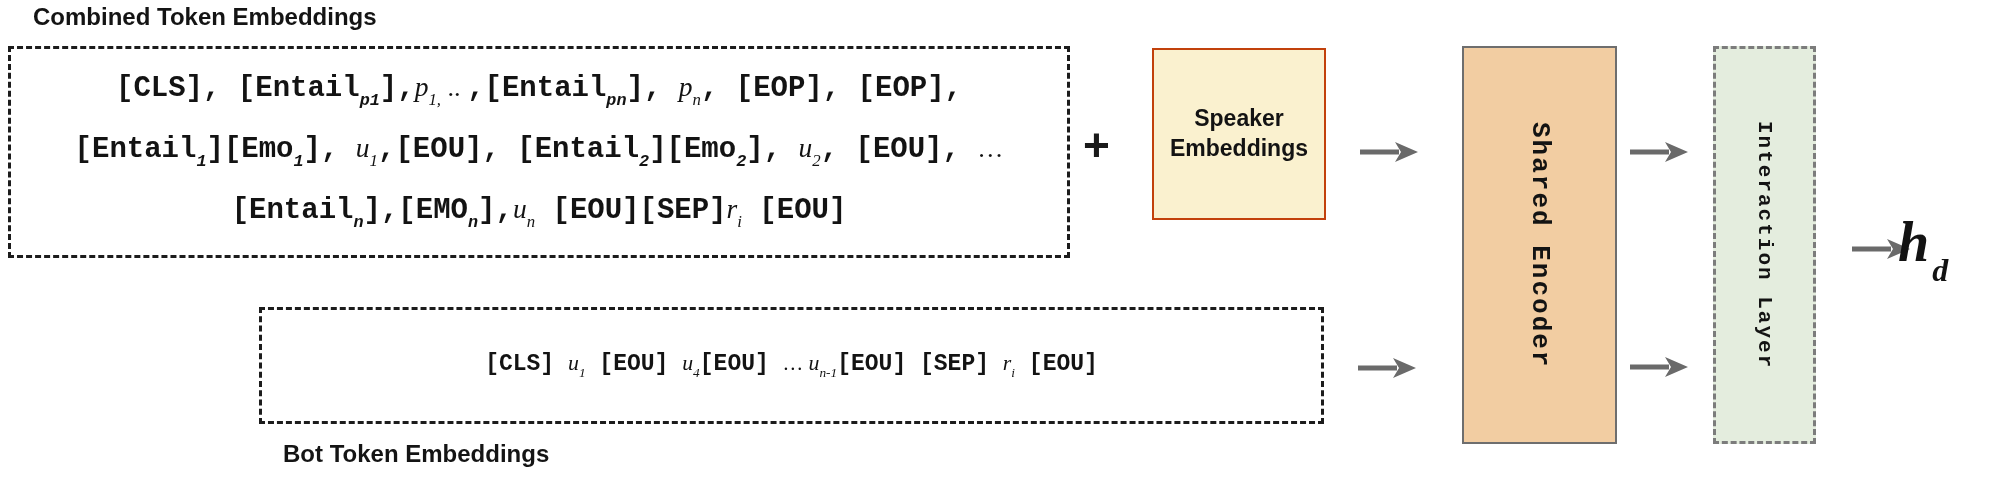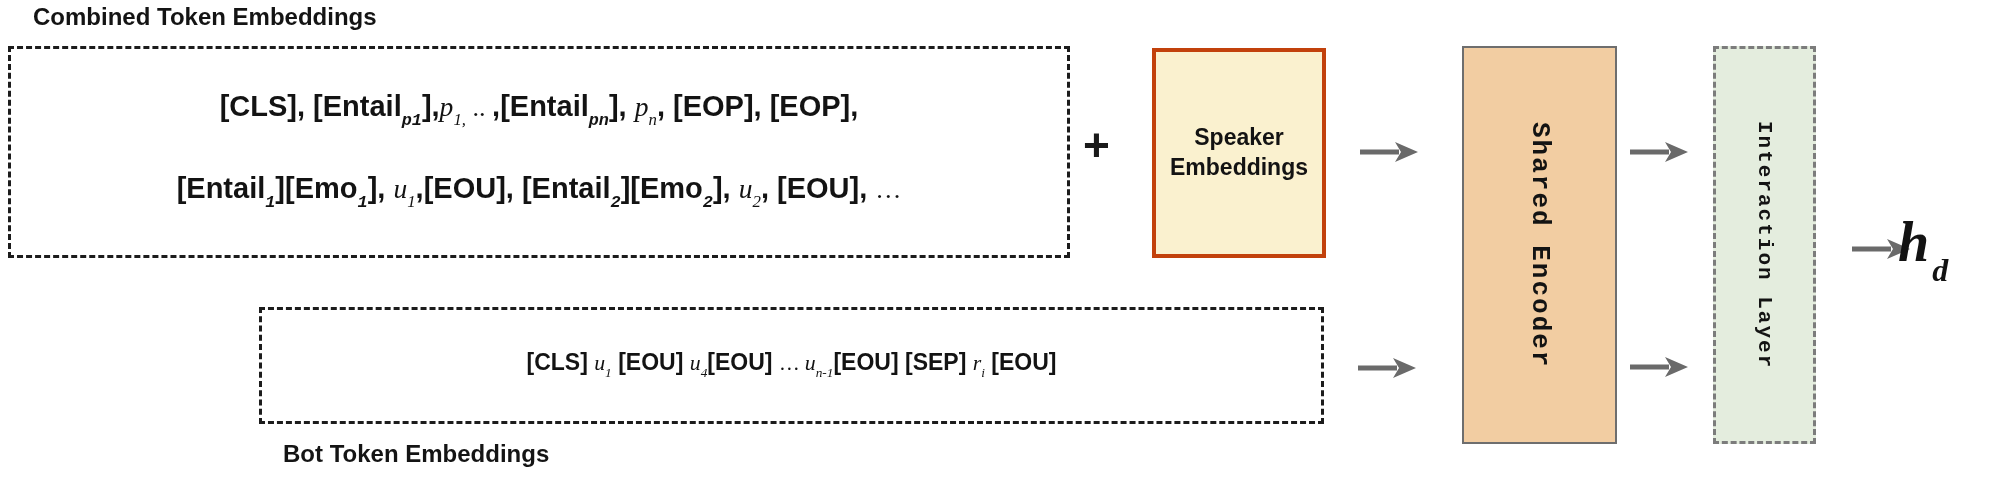--- a/index.html
+++ b/index.html
@@ -31,36 +31,36 @@
   .token-line{
     white-space:nowrap;
     font-size:29px;
     line-height:1;
   }
   .token-line-bottom{
     white-space:nowrap;
     font-size:23px;
     line-height:1;
   }
-  .seg-m{font-family:Liberation Sans, sans-serif;font-weight:700;}
+  .seg-m{font-family:Liberation Mono, monospace;font-weight:700;}
   .seg-ms{font-family:"Liberation Mono", monospace;font-weight:700;font-size:0.58em;vertical-align:-0.55em;font-style:italic;}
   .seg-v{font-family:"Liberation Serif", serif;font-style:italic;font-size:0.95em;}
   .seg-vs{font-family:"Liberation Serif", serif;font-style:italic;font-size:0.58em;vertical-align:-0.55em;}
   .seg-d{font-family:"Liberation Serif", serif;font-size:0.9em;}
   .solid-box{
     position:absolute;
     box-sizing:border-box;
     display:flex;
     align-items:center;
     justify-content:center;
     text-align:center;
   }
   #speaker-box{
-    left:1152px;top:48px;width:174px;height:210px;
-    border:4px solid #c2410c;
+    left:1152px;top:48px;width:174px;height:172px;
+    border:2px solid #c2410c;
     font-weight:700;font-size:23px;line-height:1.3;
     padding:0 14px;
   }
   #encoder-box{
     left:1462px;top:46px;width:155px;height:398px;
     border:2px solid #6e6e6e;
     writing-mode:vertical-rl;
     font-family:"Liberation Mono", monospace;
     font-weight:700;font-size:26px;letter-spacing:2px;
     white-space:nowrap;
@@ -100,20 +100,21 @@
 </head>
 <body>
 
 <div id="canvas">
 
   <div class="caption" style="left:33px;top:3px;">Combined Token Embeddings</div>
 
   <div class="dashed-box" style="left:8px;top:46px;width:1062px;height:212px;">
     <div class="token-line"><span class="seg-m">[CLS], [Entail</span><span class="seg-ms">p1</span><span class="seg-m">],</span><span class="seg-v">p</span><span class="seg-vs">1,</span><span class="seg-d"> .. </span><span class="seg-m">,[Entail</span><span class="seg-ms">pn</span><span class="seg-m">], </span><span class="seg-v">p</span><span class="seg-vs">n</span><span class="seg-m">, [EOP], [EOP],</span></div>
     <div class="token-line"><span class="seg-m">[Entail</span><span class="seg-ms">1</span><span class="seg-m">][Emo</span><span class="seg-ms">1</span><span class="seg-m">], </span><span class="seg-v">u</span><span class="seg-vs">1</span><span class="seg-m">,[EOU], [Entail</span><span class="seg-ms">2</span><span class="seg-m">][Emo</span><span class="seg-ms">2</span><span class="seg-m">], </span><span class="seg-v">u</span><span class="seg-vs">2</span><span class="seg-m">, [EOU], </span><span class="seg-d">…</span></div>
+    <div class="token-line"><span class="seg-m">[Entail</span><span class="seg-ms">n</span><span class="seg-m">],[EMO</span><span class="seg-ms">n</span><span class="seg-m">],</span><span class="seg-v">u</span><span class="seg-vs">n</span><span class="seg-m"> [EOU][SEP]</span><span class="seg-v">r</span><span class="seg-vs">i</span><span class="seg-m"> [EOU]</span></div>
   </div>
 
   <div class="plus">+</div>
 
   <div class="solid-box" id="speaker-box" style="background-color: rgb(250, 241, 207);">Speaker Embeddings</div>
 
   <div class="arrow" style="left:1360px;top:139px;">
     <svg viewBox="0 0 58 26" width="58" height="26">
         <path d="M0 10.5 H39 V15.5 H0 Z"></path>
         <path d="M35 3 L58 13 L35 23 L41 13 Z"></path>

